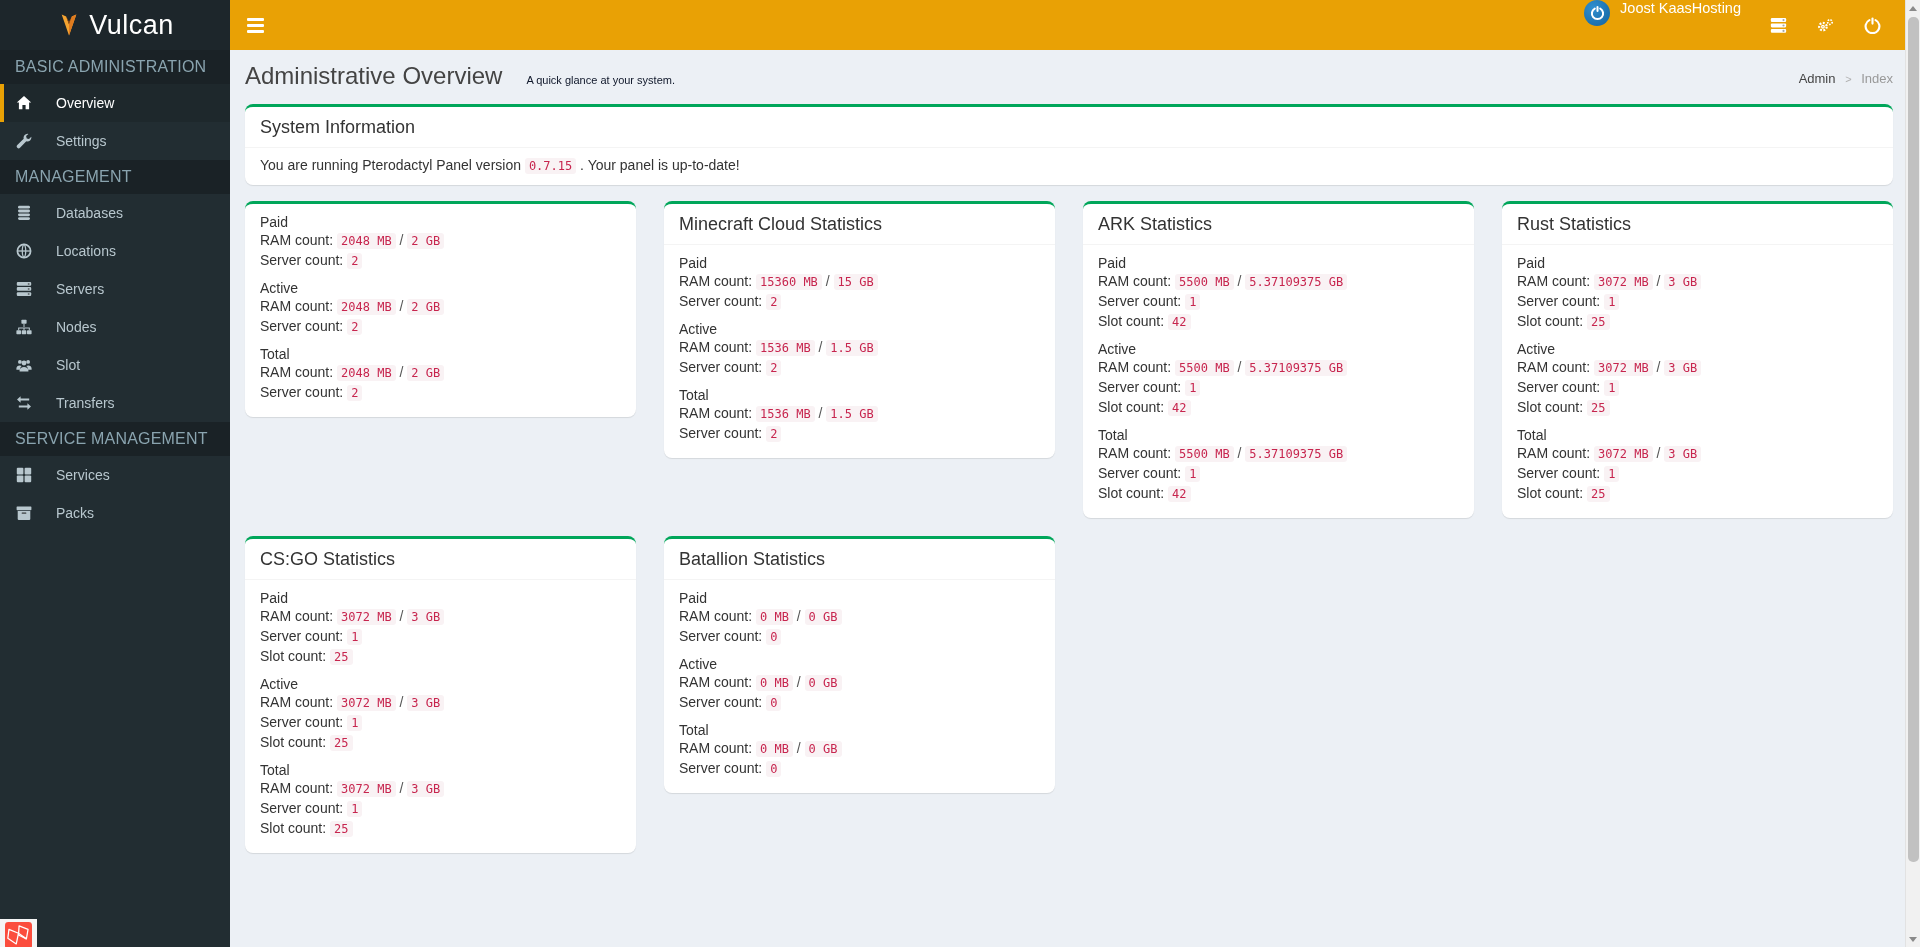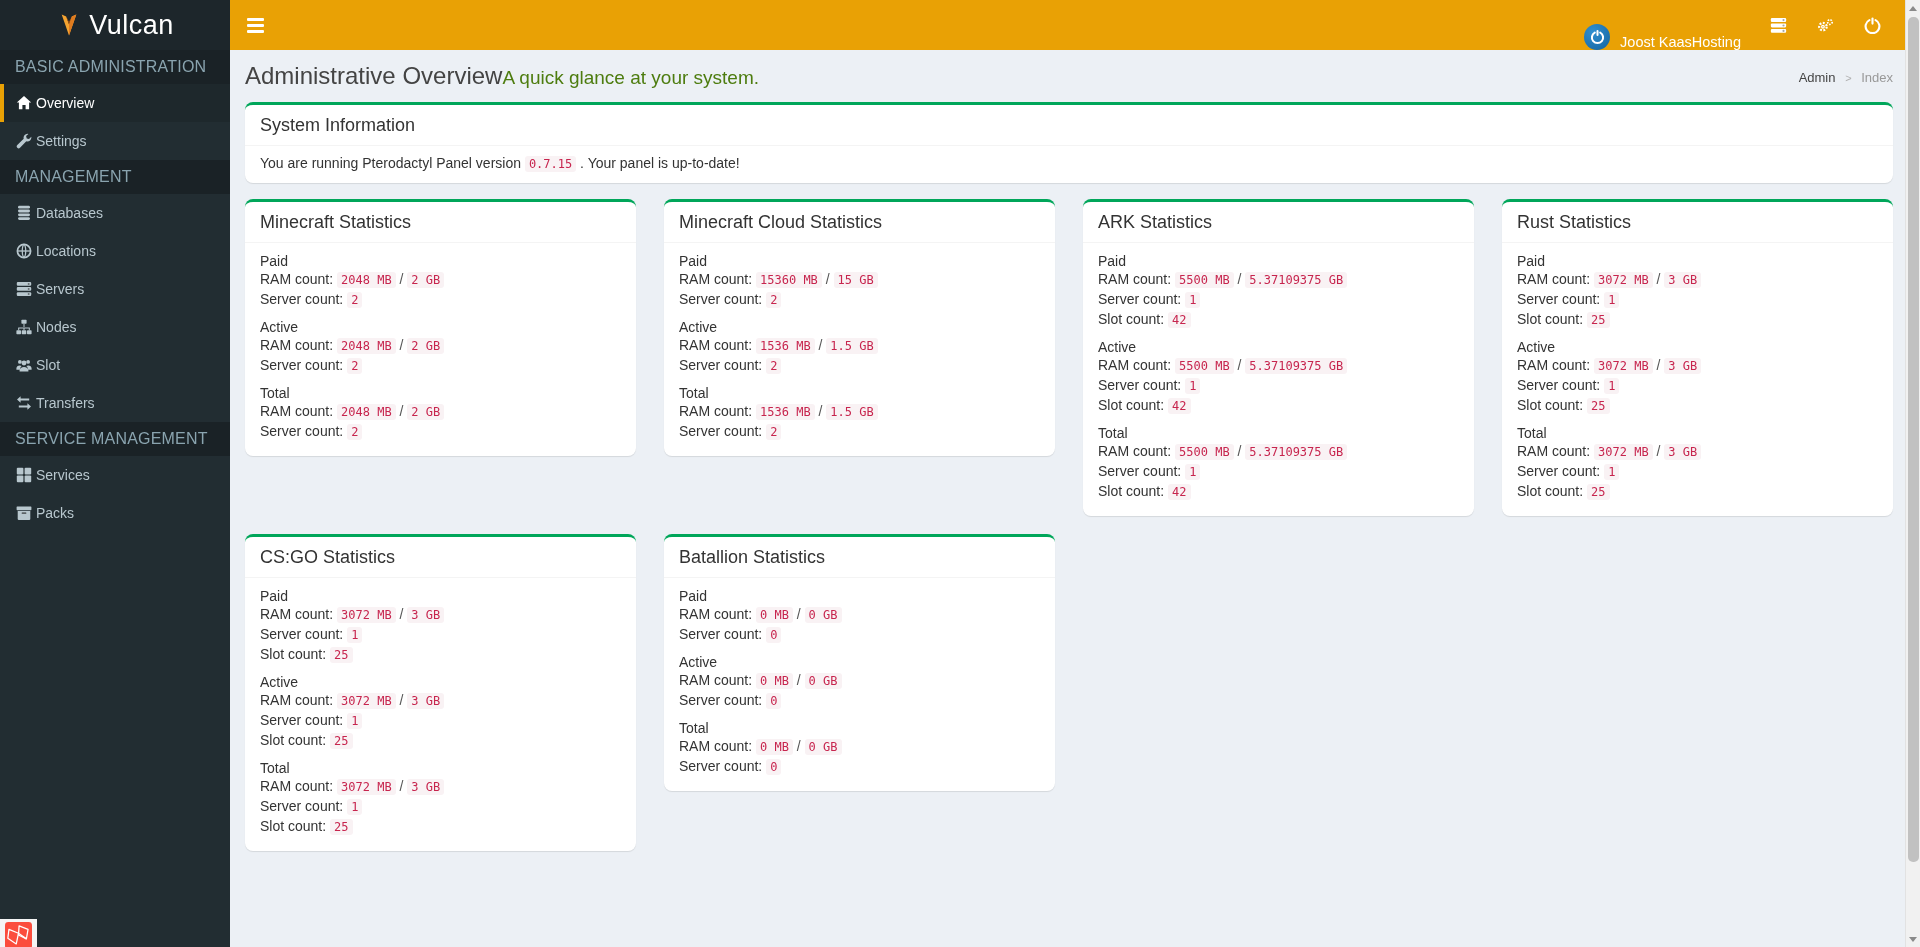--- a/index.html
+++ b/index.html
@@ -21,45 +21,45 @@
     font-family:"Liberation Sans",sans-serif;
     background:var(--c-body);color:#333;
   }
   .app{display:flex;width:100%;height:100%;position:relative}
 
   
   .sidebar{width:230px;flex-shrink:0;background:var(--c-sidebar);position:relative;z-index:2}
   .logo{height:50px;background:#1d262b;display:flex;align-items:center;justify-content:center;gap:7px;cursor:pointer}
   .logo-text{color:#fff;font-size:27px;font-weight:400;letter-spacing:.5px}
   .menu-header{background:var(--c-sidebar-dark);color:#8aa4af;font-size:16px;padding:8px 15px;letter-spacing:.2px}
-  .menu-item{display:flex;align-items:flex-start;gap:4px;padding:11px 15px 11px 12px;border-left:4px solid transparent;color:var(--c-sidebar-text);font-size:14px;cursor:pointer;text-decoration:none}
+  .menu-item{display:flex;align-items:flex-start;gap:24px;padding:11px 15px 11px 12px;border-left:4px solid transparent;color:var(--c-sidebar-text);font-size:14px;cursor:pointer;text-decoration:none}
   .menu-item .icon{width:16px;height:16px;display:inline-flex}
   .menu-item.active{background:var(--c-sidebar-active);color:#fff;border-left-color:var(--c-navbar)}
   .icon svg{width:100%;height:100%;fill:currentColor}
   .debugbar{position:absolute;left:0;bottom:0;width:37px;height:28px;background:#f5f5f5;display:flex;align-items:flex-start;justify-content:center;padding-top:3px;cursor:pointer}
   .debugbar svg{width:27px;height:27px}
 
   
   .main{flex:1;display:flex;flex-direction:column;min-width:0}
   .navbar{height:50px;background:var(--c-navbar);display:flex;align-items:center;justify-content:space-between;padding-right:24px}
   .hamburger{width:50px;height:50px;display:flex;flex-direction:column;justify-content:center;align-items:center;gap:3px;cursor:pointer}
   .hamburger i{display:block;width:17px;height:3px;background:#fff;border-radius:1px}
   .nav-right{display:flex;align-items:center;height:50px}
-  .nav-user{display:flex;align-items:flex-end;gap:10px;padding:0 14px;height:100%;cursor:pointer}
+  .nav-user{display:flex;align-items:flex-start;gap:10px;padding:0 14px;height:100%;cursor:pointer}
   .avatar{width:26px;height:26px;border-radius:50%;background:radial-gradient(circle at 35% 30%,#2f8fd0,#14639e);display:flex;align-items:center;justify-content:center}
   .avatar svg{width:17px;height:17px}
   .nav-user-name{color:#fff;font-size:14.5px}
   .nav-icon{padding:0 15px;height:100%;display:flex;align-items:center;color:#fff;cursor:pointer}
   .nav-icon .icon{width:17px;height:17px}
 
   
   .content{flex:1;padding:2px 27px 0 15px;overflow:hidden}
   .content-header{display:flex;align-items:center;justify-content:space-between;margin:9px 0 9px}
   .page-title{font-size:24px;font-weight:400;color:#444;margin:0;line-height:30px}
-  .page-subtitle{font-size:19px;color:#4d7c0f;margin-left:0;font-weight:400}
+  .page-subtitle{font-size:11px;color:#0f172a;margin-left:24px;font-weight:400}
   .breadcrumb{font-size:13px;color:#999}
   .breadcrumb .bc-link{color:#444;cursor:pointer}
   .breadcrumb .bc-sep{color:#b0b0b0;margin:0 6px;font-size:11px}
   .breadcrumb .bc-current{color:#999}
 
   .box{background:#fff;border-top:3px solid var(--c-green);border-radius:8px;box-shadow:0 1px 1px rgba(0,0,0,.1)}
   .box-header{padding:9px 15px;font-size:18px;color:#333;border-bottom:1px solid #f4f4f4;line-height:22px}
   .box-body{padding:9px 15px 12px;font-size:14px}
   .sysinfo{margin-bottom:16px}
 
@@ -287,21 +287,20 @@
       <div class="box sysinfo">
         <div class="box-header">System Information</div>
         <div class="box-body">
           <span>You are running Pterodactyl Panel version</span>
           <code class="chip">0.7.15</code><span> . Your panel is up-to-date!</span>
         </div>
       </div>
 
       <div class="cards-grid" id="cards-grid">
           <div class="box">
-            <div class="box-header">Minecraft Statistics</div>
             <div class="box-body">
               <div class="stat-group">
                 <div class="stat-group-label">Paid</div>
                 <div class="stat-line">RAM count: <code class="chip">2048 MB</code><span class="stat-sep"> / </span><code class="chip">2 GB</code></div>
                 <div class="stat-line">Server count: <code class="chip">2</code></div>
               </div>
               <div class="stat-group">
                 <div class="stat-group-label">Active</div>
                 <div class="stat-line">RAM count: <code class="chip">2048 MB</code><span class="stat-sep"> / </span><code class="chip">2 GB</code></div>
                 <div class="stat-line">Server count: <code class="chip">2</code></div>

